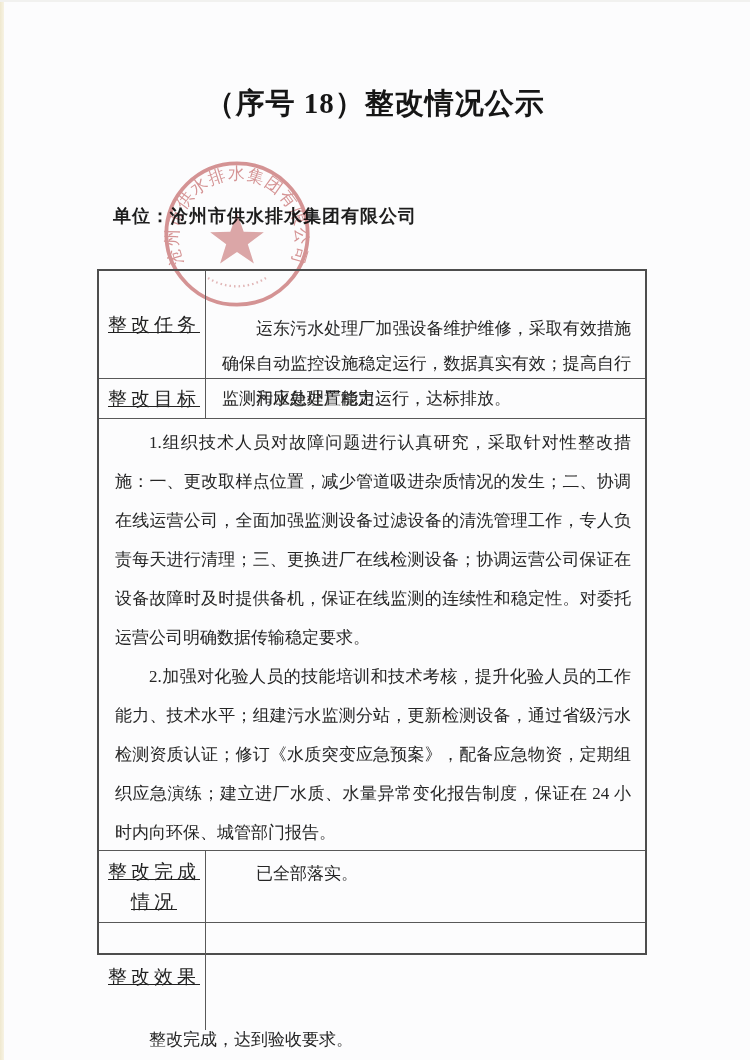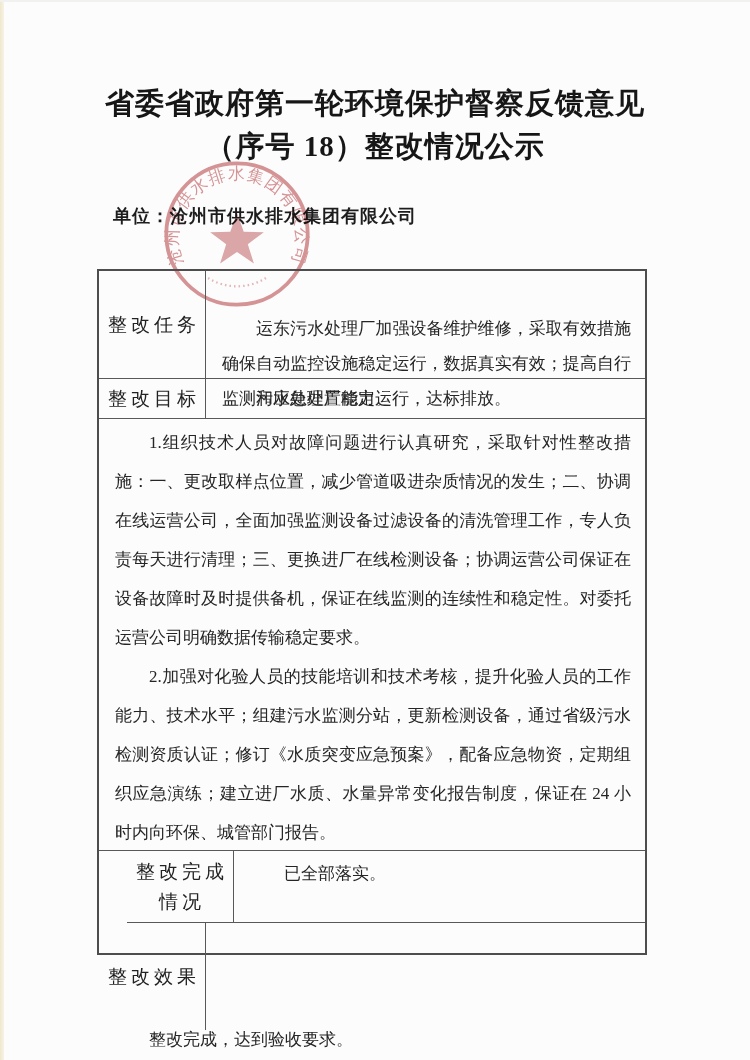--- a/index.html
+++ b/index.html
@@ -71,50 +71,50 @@
   .gcell-label{
     width:107px;flex:0 0 107px;
     box-sizing:border-box;
     border-right:1.5px solid #585858;
     display:flex;flex-direction:column;justify-content:center;
     font-size:19px;
     letter-spacing:4px;
     color:#222;
     text-align:center;
     line-height:30px;
+    text-decoration:underline;
   }
   .gcell-label span{display:block;white-space:nowrap;text-indent:4px;}
   .gcell-content{
     flex:1;
     box-sizing:border-box;
     padding:0 14px 0 16px;
     font-size:17px;
     color:#252525;
     text-align:justify;
   }
   .gcell-content p{
     margin:0;
     text-indent:2em;
     line-height:38px;
   }
   .r1{height:108px;} .r1 .gcell-content{padding-top:3px;margin-top:37px;} .r1 p{line-height:35px;}
   .r2{height:40px;}  .r2 .gcell-content{display:flex;align-items:center;} .r2 p{line-height:22px;}
   .r3{height:432px;} .r3 .gcell-content{padding-top:4px;} .r3 p{line-height:39px;}
-  .r4{height:72px;margin-left:28px;}  .r4 .gcell-content{padding-top:11px;} .r4 p{line-height:24px;}
+  .r4{height:72px;}  .r4 .gcell-content{padding-top:11px;} .r4 p{line-height:24px;}
   .r5{height:34px;}  .r5 .gcell-content{display:flex;align-items:flex-end;} .r5 p{line-height:20px;}
 </style>
 </head>
 <body>
 
 <div class="paper">
   <div class="edge-left"></div>
   <div class="edge-top"></div>
 
   <div class="doc-title">
-    <div>省委省政府第一轮环境保护督察反馈意见</div>
     <div>（序号 18）整改情况公示</div>
   </div>
 
   <div class="meta-line">
     <div class="meta-unit"><span>单位：</span><span>沧州市供水排水集团有限公司</span></div>
   </div>
 
   <svg class="stamp" viewBox="0 0 200 200" aria-hidden="true">
     <circle cx="100" cy="100" r="93" fill="none" stroke="#cf7e7e" stroke-width="5"></circle>
     <defs>

